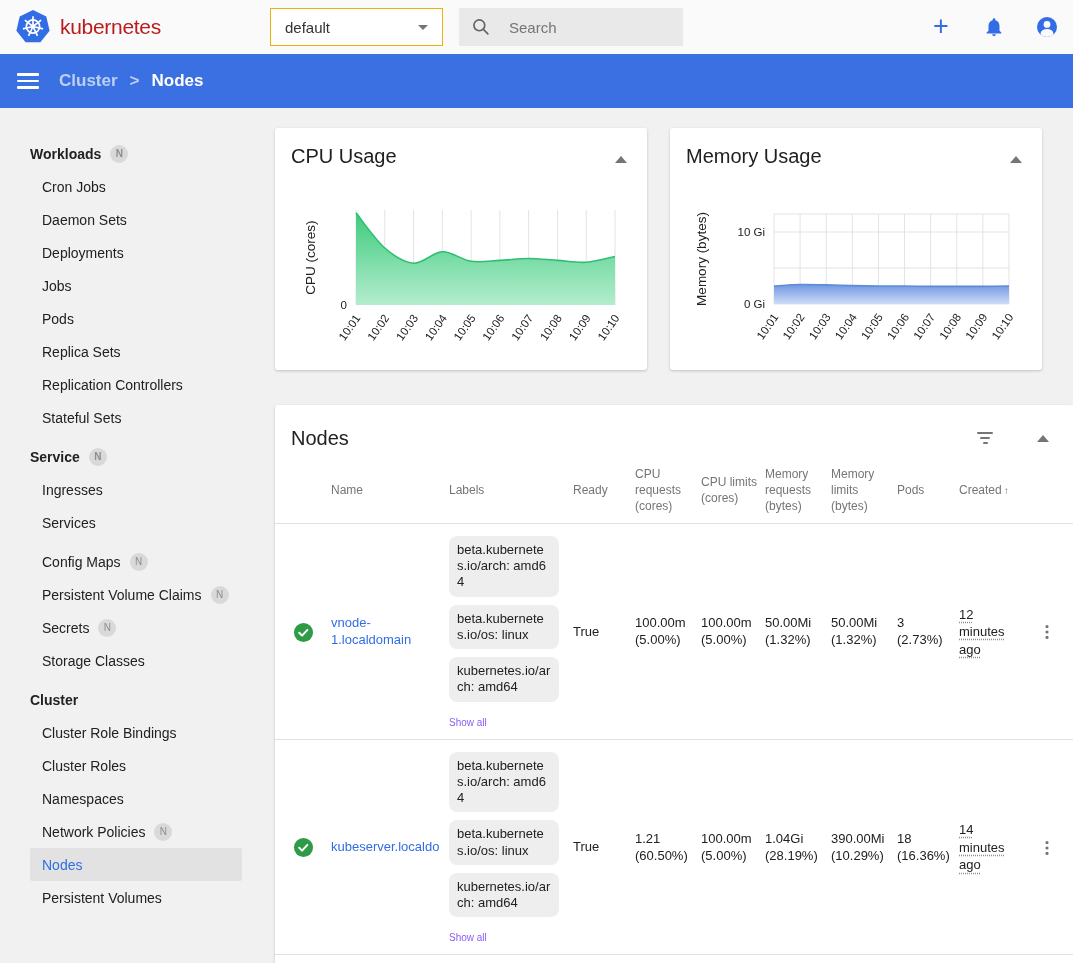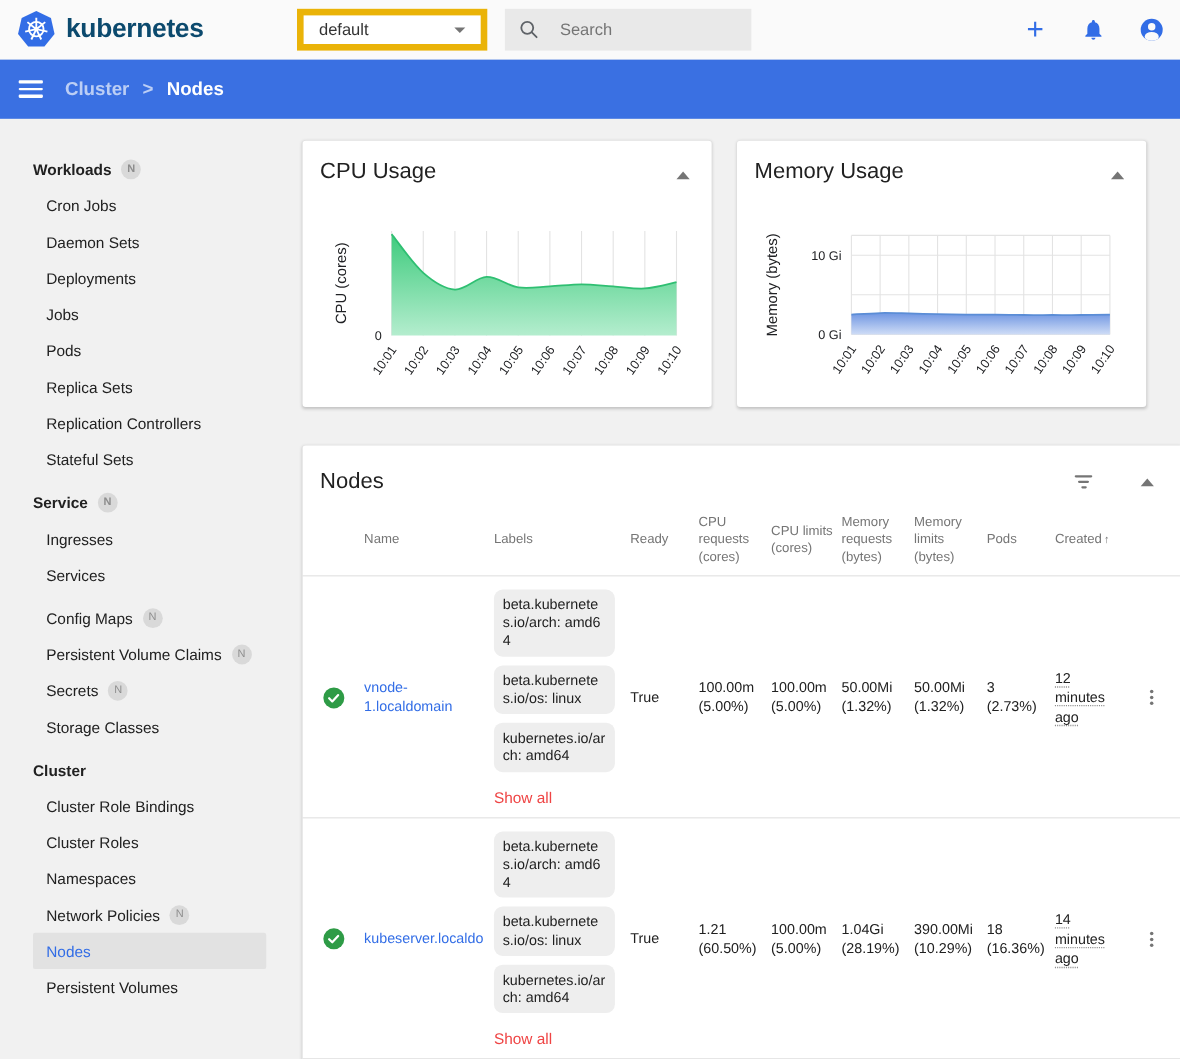--- a/index.html
+++ b/index.html
@@ -6,23 +6,23 @@
   html,body { margin:0; padding:0; }
   body {
     width:1073px; height:963px; overflow:hidden; position:relative;
     background:#f1f1f1; font-family:"Liberation Sans", sans-serif; color:#212121;
   }
   svg { font-family:"Liberation Sans", sans-serif; }
 
   
   .topbar { position:relative; height:54px; background:#fafafa; }
   .logo { position:absolute; left:16px; top:10px; display:flex; align-items:center; gap:10px; }
-  .brand { font-size:24px; font-weight:bold; color:#0c4a6e; letter-spacing:-0.3px; }
+  .brand { font-size:21px; font-weight:normal; color:#b91c1c; letter-spacing:-0.3px; }
   .ns-select { position:absolute; left:270px; top:8px; width:173px; height:38px; background:#fff;
-    border:6px solid #eab308; display:flex; align-items:center; padding:0 14px; cursor:pointer; }
+    border:1px solid #eab308; display:flex; align-items:center; padding:0 14px; cursor:pointer; }
   .ns-select .ns-val { font-size:15px; color:#333; flex:1; }
   .caret-down { width:0; height:0; border-left:5px solid transparent; border-right:5px solid transparent;
     border-top:5px solid #757575; }
   .searchbox { position:absolute; left:459px; top:8px; width:224px; height:38px; background:#e9e9e9;
     display:flex; align-items:center; padding:0 12px; }
   .searchbox input { background:transparent; border:none; outline:none; font-size:15px; color:#4c1d95;
     width:140px; margin-left:16px; font-family:"Liberation Sans", sans-serif; }
   .searchbox input::placeholder { color:#757575; opacity:1; }
   .topbar-right { position:absolute; right:14px; top:0; height:54px; display:flex; align-items:center; gap:29px; }
   .tb-icon { width:24px; height:24px; display:flex; align-items:center; justify-content:center; cursor:pointer; }
@@ -76,21 +76,21 @@
   .th { padding-right:8px; line-height:1.33; }
   .sort-arrow { font-size:10px; color:#757575; margin-left:2px; }
   .tr { padding:10px 0 8px 16px; border-bottom:1px solid #e0e0e0; font-size:13px; color:#212121;
     align-items:center; }
   .td { padding-right:8px; line-height:1.3; }
   .td.status { display:flex; justify-content:flex-start; padding-left:2px; }
   a.nlink { color:#326de6; text-decoration:none; cursor:pointer; word-wrap:break-word; overflow-wrap:break-word; display:block; overflow:hidden; }
   .labels-cell { align-self:start; padding-top:2px; }
   .chip { width:110px; background:#eee; border-radius:8px; padding:6px 8px; margin:0 0 8px 0;
     font-size:13px; line-height:1.25; word-break:break-all; color:#212121; }
-  .showall { color:#ef4444; font-size:14px; margin-top:6px; display:inline-block; cursor:pointer; }
+  .showall { color:#8b5cf6; font-size:10px; margin-top:6px; display:inline-block; cursor:pointer; }
   .metric span { display:block; }
   .created-txt { display:inline-block; width:58px; line-height:1.35;
     text-decoration:underline dotted; text-decoration-color:#8f8f8f; text-underline-offset:3px; }
   .menu-cell { display:flex; justify-content:center; cursor:pointer; }
 
   .tfoot { display:flex; align-items:center; justify-content:flex-end; height:49px;
     padding-right:24px; font-size:13px; color:#616161; }
 </style>
 </head>
 <body>

